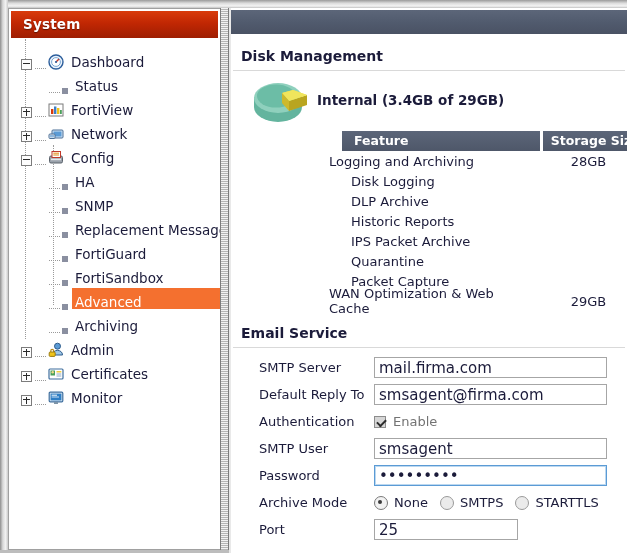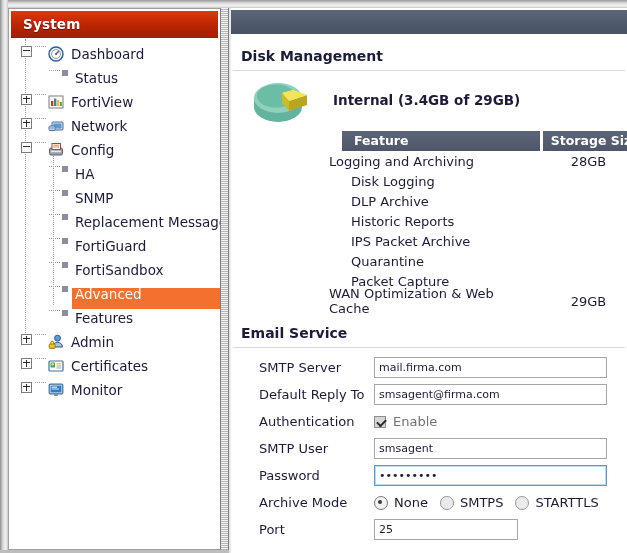--- a/index.html
+++ b/index.html
@@ -53,21 +53,21 @@
     box-sizing: border-box;
     text-shadow: 0 1px 1px rgba(0,0,0,.45);
     letter-spacing: .2px;
   }
 
   .tree { padding: 8px 0 0 0; margin: 0; }
 
   .tnode {
     position: relative;
     display: flex;
-    align-items: flex-start;
+    align-items: flex-end;
     height: 24px;
     font-size: 13.5px;
     color: #1b1b3a;
     white-space: nowrap;
   }
   
   .lvl1 { padding-left: 12px; }
   
   .lvl2 { padding-left: 40px; }
 
@@ -171,21 +171,21 @@
     margin: 0 2px 0 2px;
   }
 
   
   .disk-wrap { position: relative; padding-top: 8px; }
   .disk-head { display: flex; align-items: center; padding-left: 18px; }
   .pie {
     width: 62px; height: 48px; position: relative; flex: 0 0 auto; margin-right: 6px;
   }
   .disk-caption {
-    font-size: 13.5px; font-weight: bold; color: #1b1b3a; padding-bottom: 6px; margin-left: 16px;
+    font-size: 13.5px; font-weight: bold; color: #1b1b3a; padding-bottom: 6px;
   }
 
   .dtable {
     position: relative;
     margin: 4px 0 0 90px;
     width: 320px;
     font-size: 13px;
     color: #1b1b3a;
   }
   .dthead { display: flex; height: 20px; }
@@ -210,21 +210,21 @@
     display: flex; align-items: center; height: 27px; padding-left: 28px;
   }
   .flabel {
     width: 115px; font-size: 13px; color: #1b1b3a; flex: 0 0 auto;
   }
   .finput {
     height: 21px; box-sizing: border-box;
     border: 1px solid #a6a6a6;
     background: #ffffff;
     font-family: "DejaVu Sans", "Liberation Sans", sans-serif;
-    font-size: 11px; color: #1b1b3a;
+    font-size: 15px; color: #1b1b3a;
     padding: 0 4px;
     outline: none;
   }
   .w-wide { width: 233px; }
   .w-port { width: 144px; }
   .finput.focused {
     border: 1px solid #5b9bd5;
     box-shadow: 0 0 0 1px #bcd8f0 inset;
   }
 
@@ -347,21 +347,21 @@
         </div>
         <div class="tnode lvl2 selected">
           <div class="hl"></div>
           <div class="dots"></div>
           <div class="bullet"></div>
           <div class="tlabel">Advanced</div>
         </div>
         <div class="tnode lvl2">
           <div class="dots"></div>
           <div class="bullet"></div>
-          <div class="tlabel">Features</div>
+          <div class="tlabel">Archiving</div>
         </div>
         <div class="tnode lvl1">
           <div class="exp plus"></div>
           <div class="dots"></div>
           <div class="ticon"><svg width="16" height="16" viewBox="0 0 16 16">
               <circle cx="9.5" cy="4.2" r="3" fill="#5b9bd5" stroke="#2f5d8c" stroke-width="1"></circle>
               <path d="M4.5 13c0-3 2.4-4.6 5-4.6s5 1.6 5 4.6z" fill="#9ec7e8" stroke="#2f5d8c" stroke-width="1"></path>
               <path d="M2.2 8.8a2 2 0 0 1 4 0v1.4h-1.2V8.8a.8.8 0 0 0-1.6 0v1.4H2.2z" fill="#b98a1c"></path>
               <rect x="1.2" y="10" width="6" height="4.4" rx="1" fill="#f0c419" stroke="#9a7c13" stroke-width="1"></rect>
             </svg></div>

